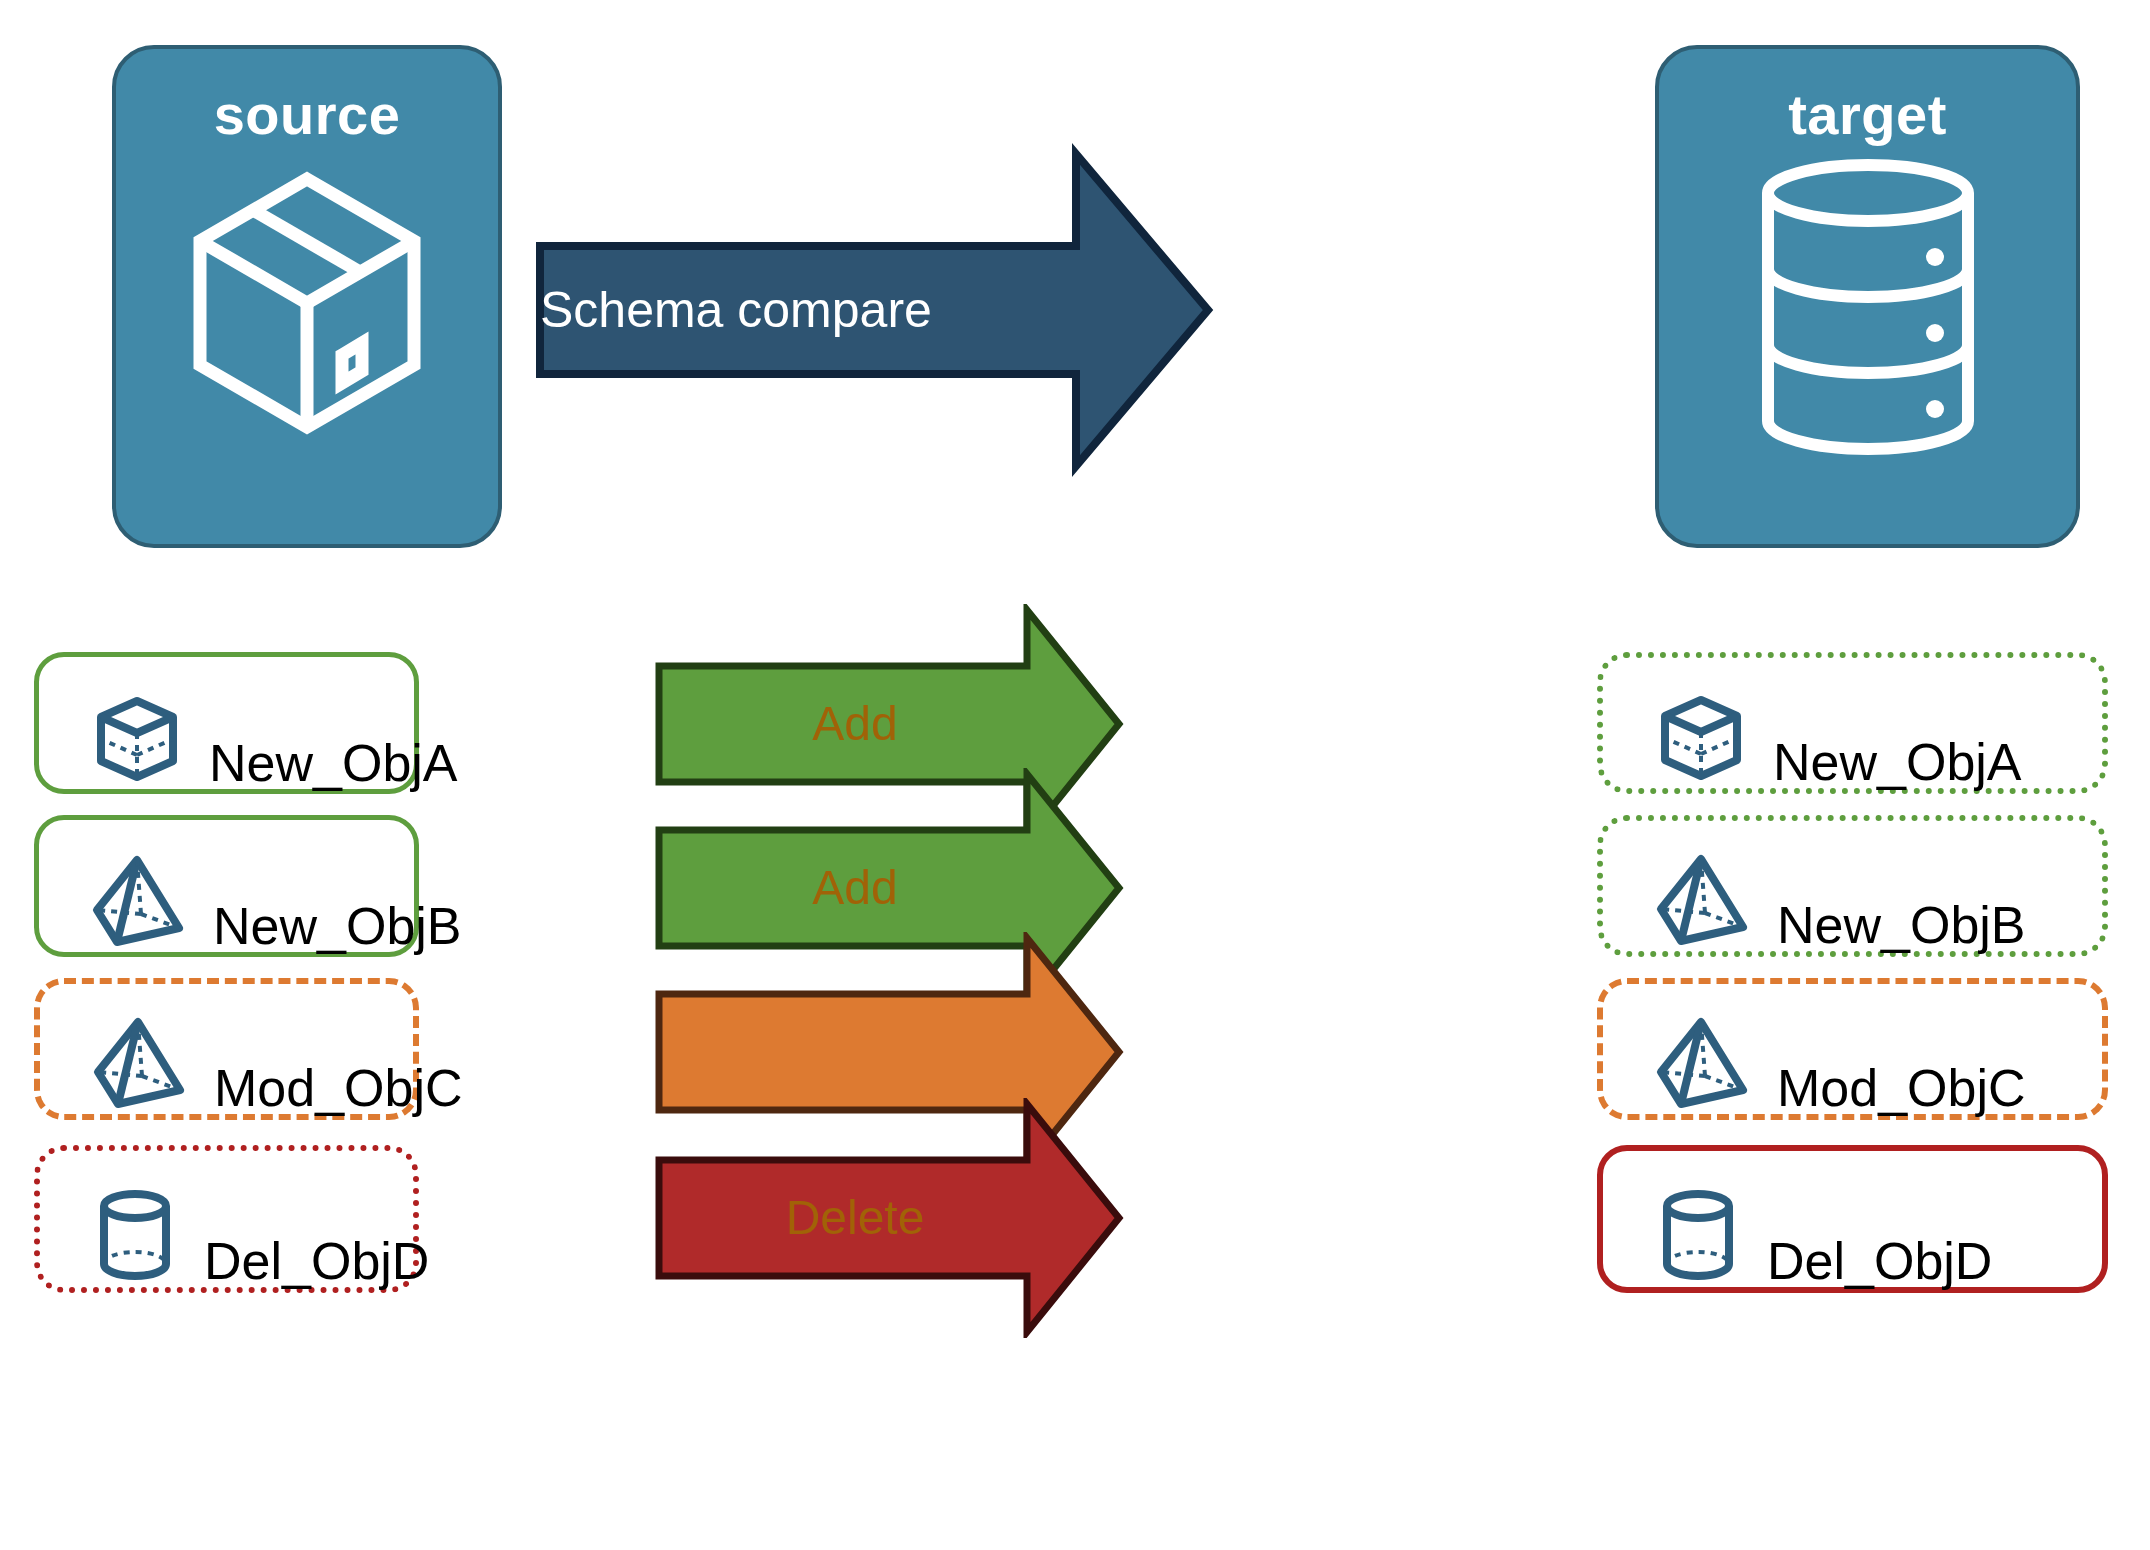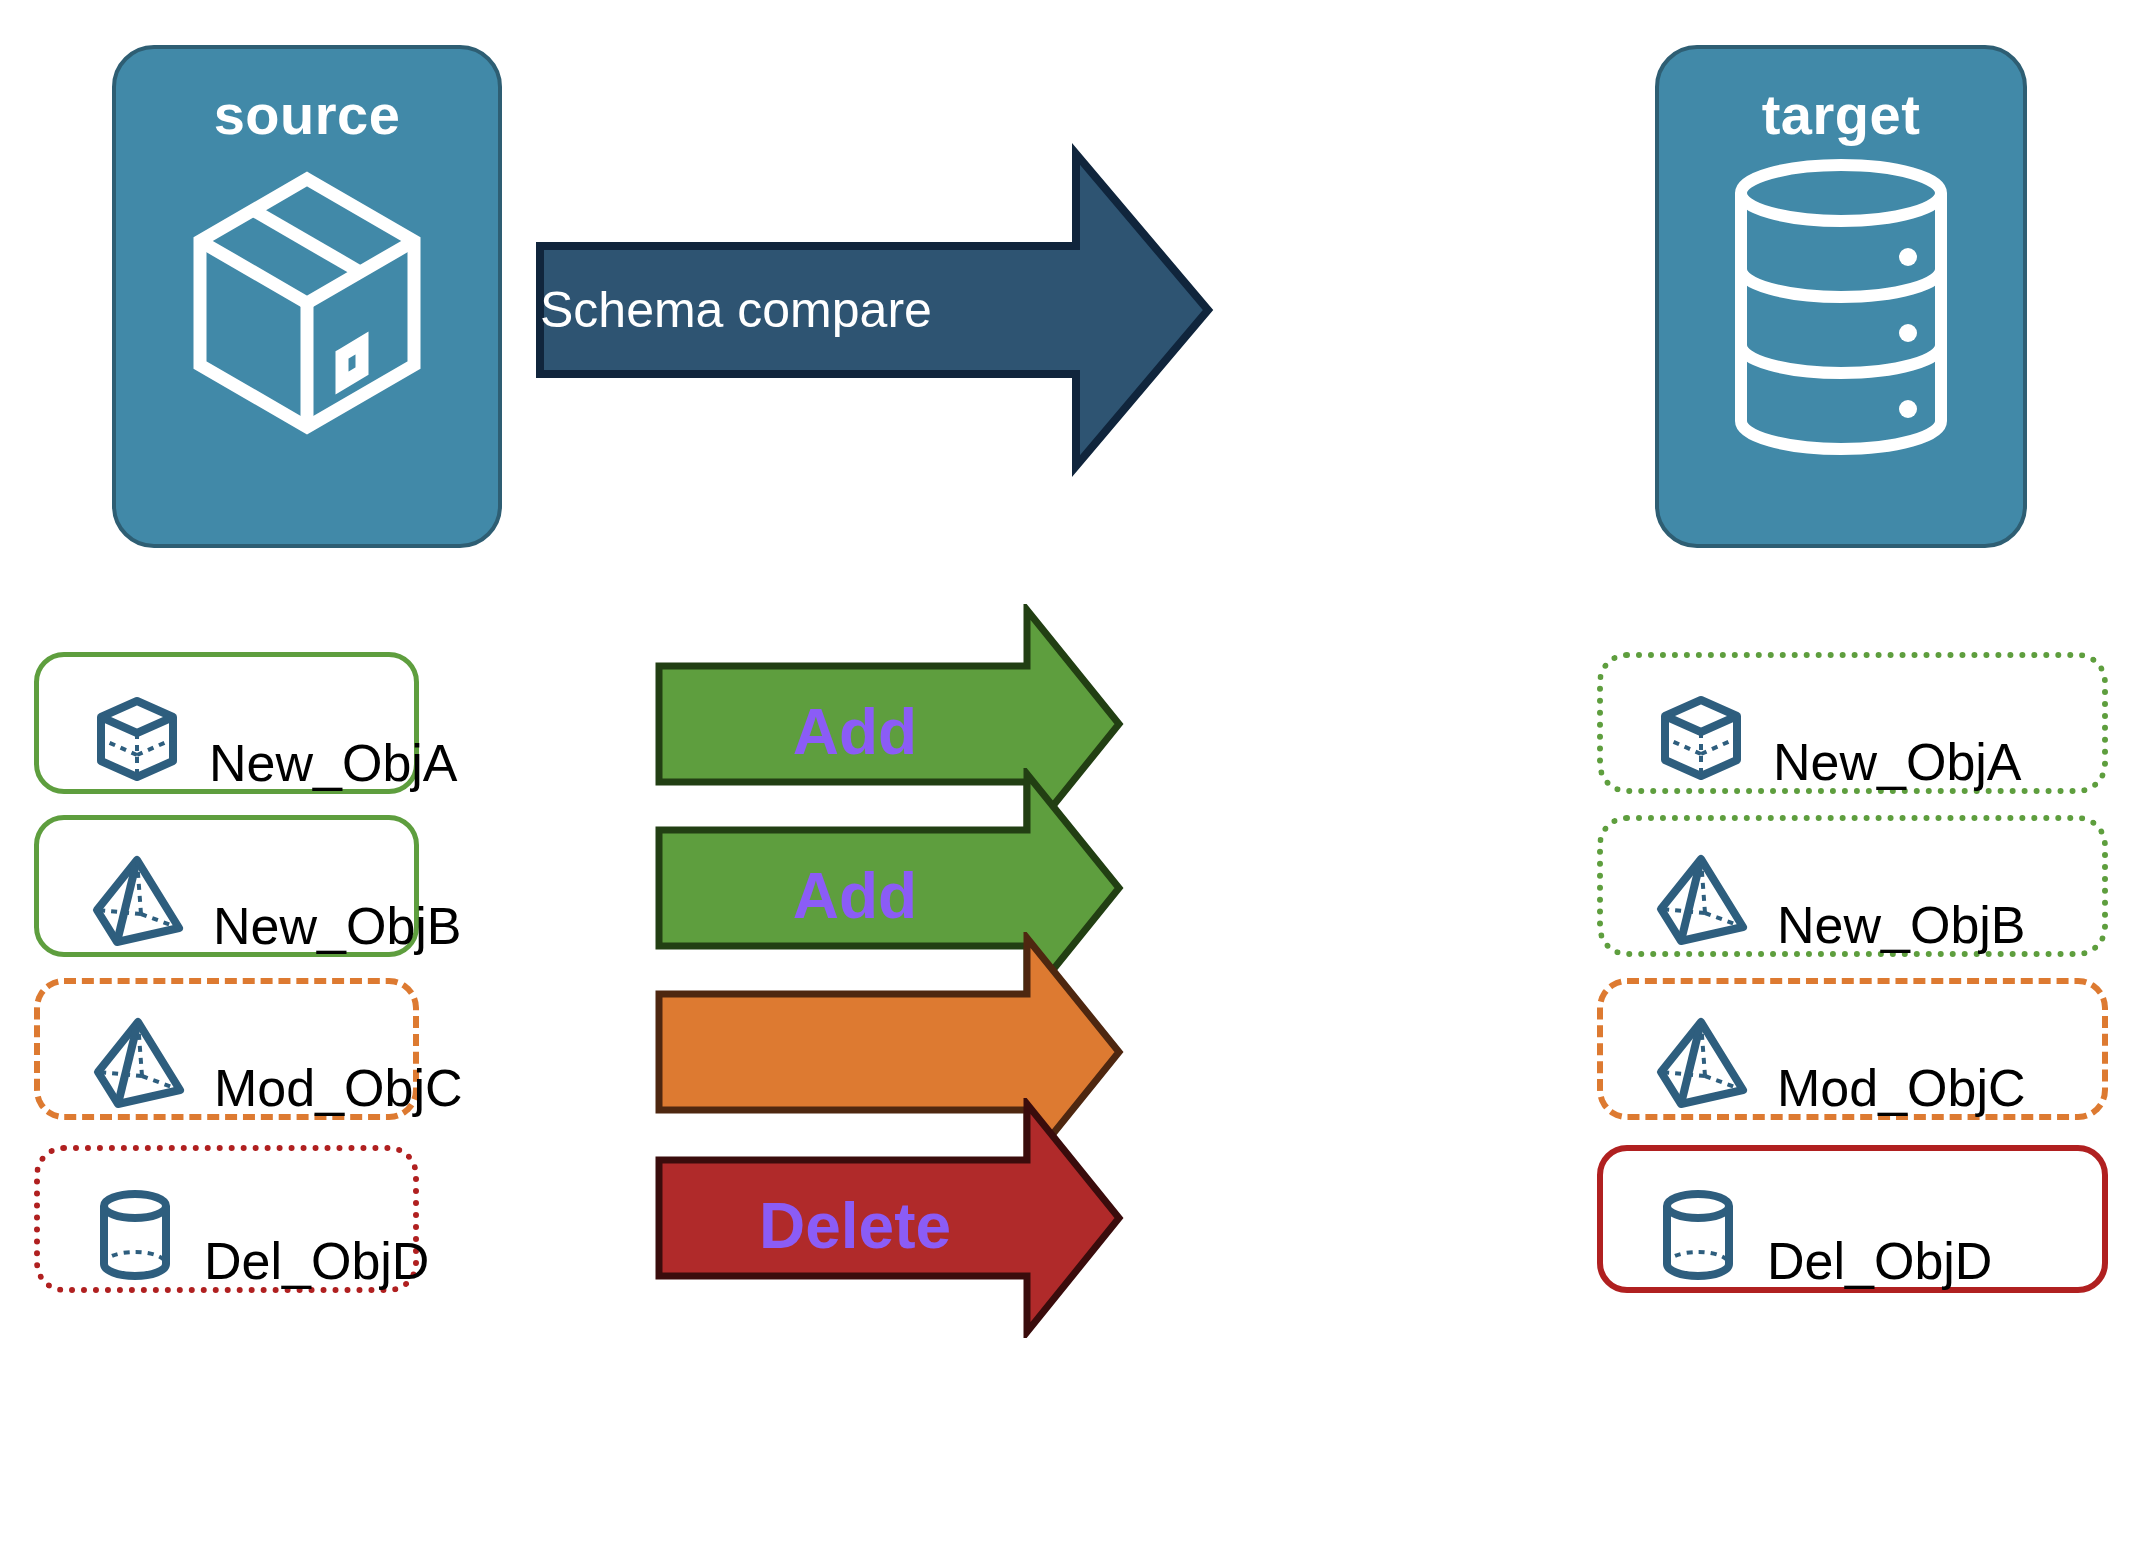--- a/index.html
+++ b/index.html
@@ -60,26 +60,25 @@
   .b-green-solid{border:5px solid #5E9E3E;}
   .b-green-dotted{border:6px dotted #5E9E3E;}
   .b-orange-dashed{border:6px dashed #DD7A31;}
   .b-red-dotted{border:6px dotted #B02020;}
   .b-red-solid{border:6px solid #B02020;}
 
   
   .rowarrow{position:absolute;}
   .rowarrow-label{
     position:absolute;
-    color:#8b5cf6;
-    font-size:64px;
+    color:#a16207;
+    font-size:48px;
     line-height:1;
     white-space:nowrap;
     text-align:center;
-    font-weight:bold;
   }
   .bigarrow-label{
     position:absolute;
     color:#ffffff;
     font-size:50px;
     line-height:1;
     white-space:nowrap;
     text-align:left;
   }
 </style>
@@ -101,21 +100,21 @@
           <path d="M125 146 L125 270"></path>
 
           <path d="M71 53 L178 115"></path>
 
           <path d="M160 198 L180 186 L180 214 L160 226 Z"></path>
         </g>
       </svg>
     </div>
   </div>
 
-  <div class="endpoint" style="left:1655px;top:45px;width:372px;height:503px;">
+  <div class="endpoint" style="left:1655px;top:45px;width:425px;height:503px;">
     <div class="endpoint-title">target</div>
     <div class="endpoint-icon">
       <svg width="230" height="310" viewBox="0 0 230 310" aria-hidden="true">
         <g fill="none" stroke="#ffffff" stroke-width="12">
           <ellipse cx="115" cy="36" rx="100" ry="28"></ellipse>
           <path d="M15 36 L15 264"></path>
           <path d="M215 36 L215 264"></path>
           <path d="M15 264 A100 28 0 0 0 215 264"></path>
           <path d="M15 112 A100 28 0 0 0 215 112"></path>
           <path d="M15 188 A100 28 0 0 0 215 188"></path>

